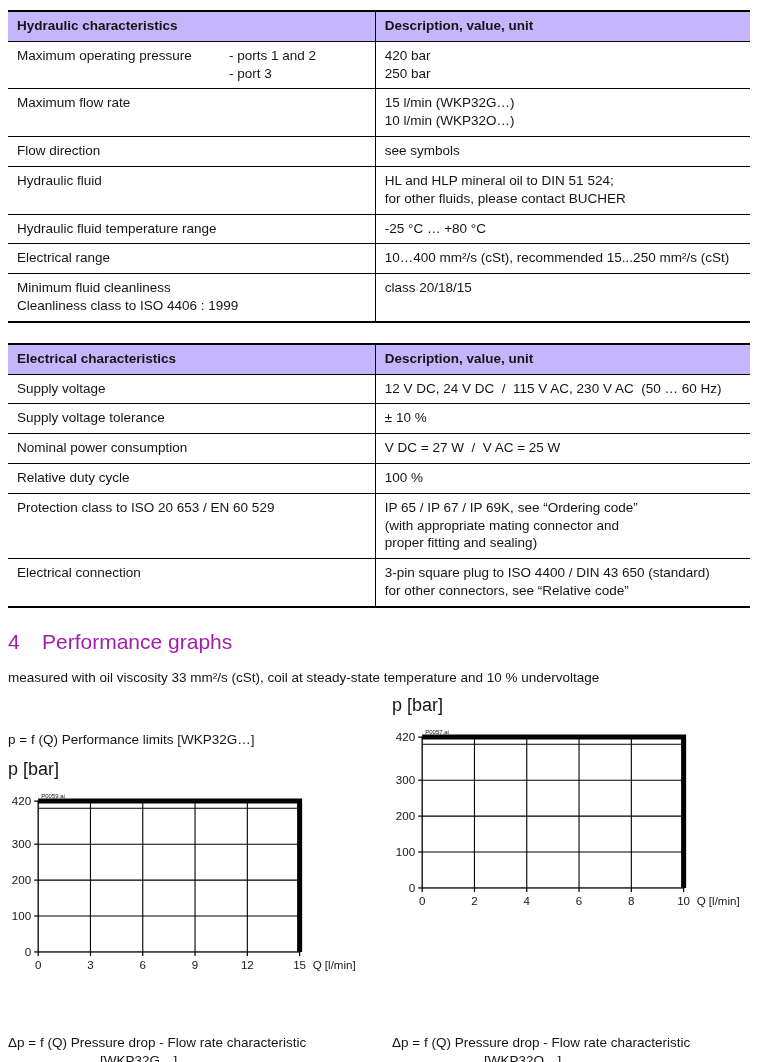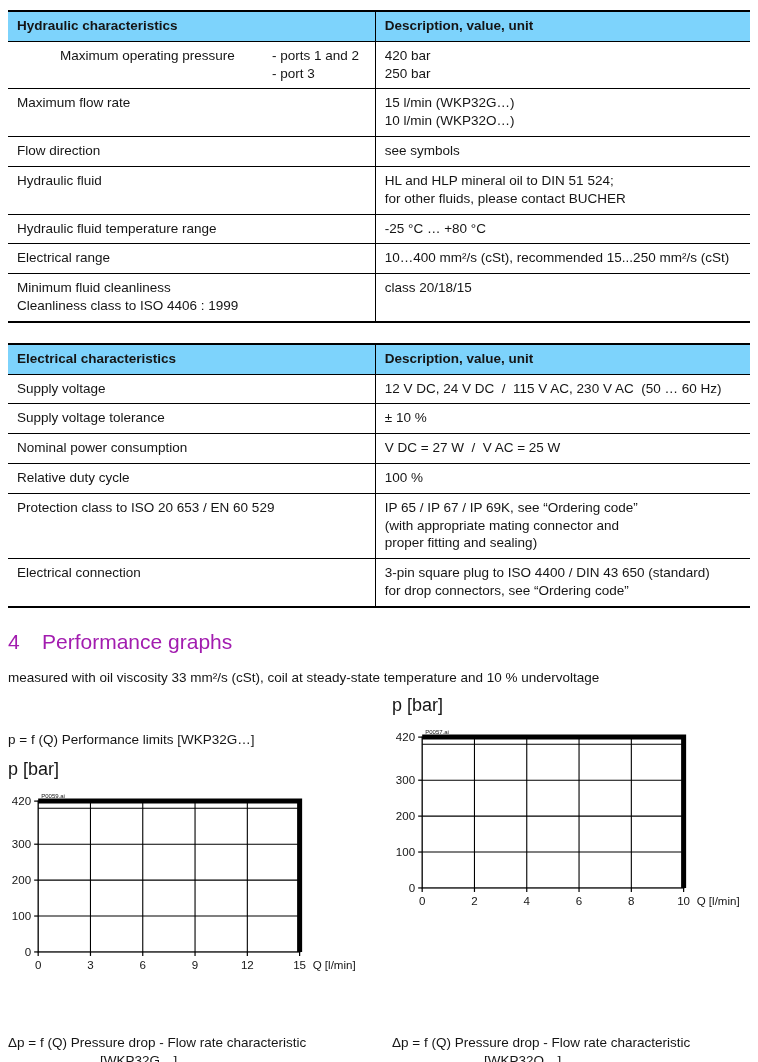--- a/index.html
+++ b/index.html
@@ -2,27 +2,27 @@
 <html><head>
 <meta charset="utf-8">
 <style>
   html,body{margin:0;padding:0;background:#ffffff;}
   body{width:758px;font-family:"Liberation Sans",sans-serif;color:#151515;-webkit-font-smoothing:antialiased;}
   .page{padding:10px 8px 14px 8px;}
 
   
   table.spec-table{width:100%;border-collapse:collapse;border-top:2px solid #000;border-bottom:2px solid #000;font-size:13.5px;line-height:1.32;margin:0 0 20px 0;}
   table.spec-table th,table.spec-table td{padding:5px 9px 6px 9px;vertical-align:top;text-align:left;font-weight:normal;}
-  table.spec-table th{background:#7dd3fc;font-weight:bold;}
+  table.spec-table th{background:#c4b5fd;font-weight:bold;}
   table.spec-table thead tr{border-bottom:1.5px solid #000;}
   table.spec-table tbody tr:not(:last-child){border-bottom:1.5px solid #000;}
   .c1{width:49.5%;border-right:1.5px solid #000;}
   .c2{width:50.5%;}
   .cell-flex{display:flex;}
-  .cell-flex .lbl{width:212px;flex:0 0 auto;margin-left:43px;}
+  .cell-flex .lbl{width:212px;flex:0 0 auto;}
   .tline{white-space:pre-wrap;}
 
   
   h2.section-heading{font-size:21px;font-weight:400;margin:22px 0 16px 0;color:#a21caf;}
   h2.section-heading .sec-num{display:inline-block;width:34px;}
   p.note{font-size:13.5px;margin:0 0 10px 0;}
 
   
   #charts-grid{display:grid;grid-template-columns:1fr 1fr;column-gap:26px;row-gap:16px;}
   figure.chart{margin:0;}
@@ -165,21 +165,21 @@
               <div class="tline">(with appropriate mating connector and</div>
               <div class="tline">proper fitting and sealing)</div>
             </td>
           </tr>
           <tr>
             <td class="c1">
               <div class="tline">Electrical connection</div>
             </td>
             <td class="c2">
               <div class="tline">3-pin square plug to ISO 4400 / DIN 43 650 (standard)</div>
-              <div class="tline">for drop connectors, see “Ordering code”</div>
+              <div class="tline">for other connectors, see “Relative code”</div>
             </td>
           </tr>
         </tbody>
       </table>
     </div>
 
   <h2 class="section-heading"><span class="sec-num">4</span><span>Performance graphs</span></h2>
 
   <p class="note">measured with oil viscosity 33 mm²/s (cSt), coil at steady-state temperature and 10 % undervoltage</p>
 

